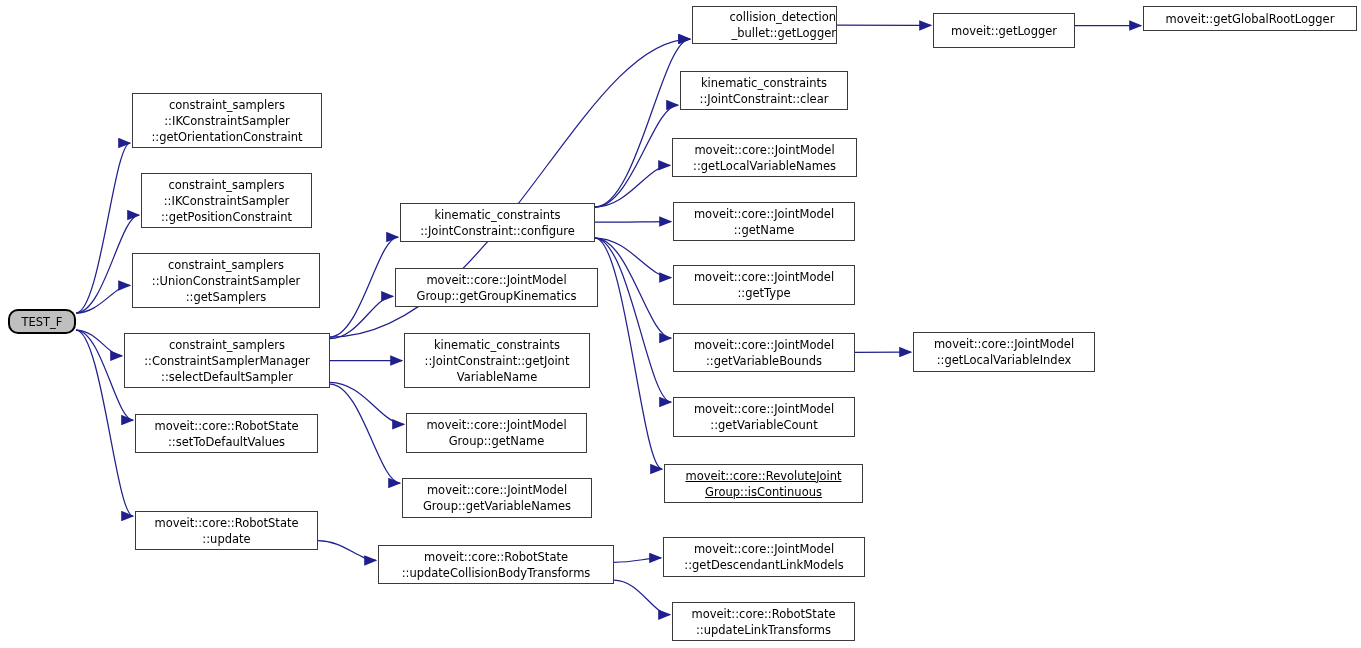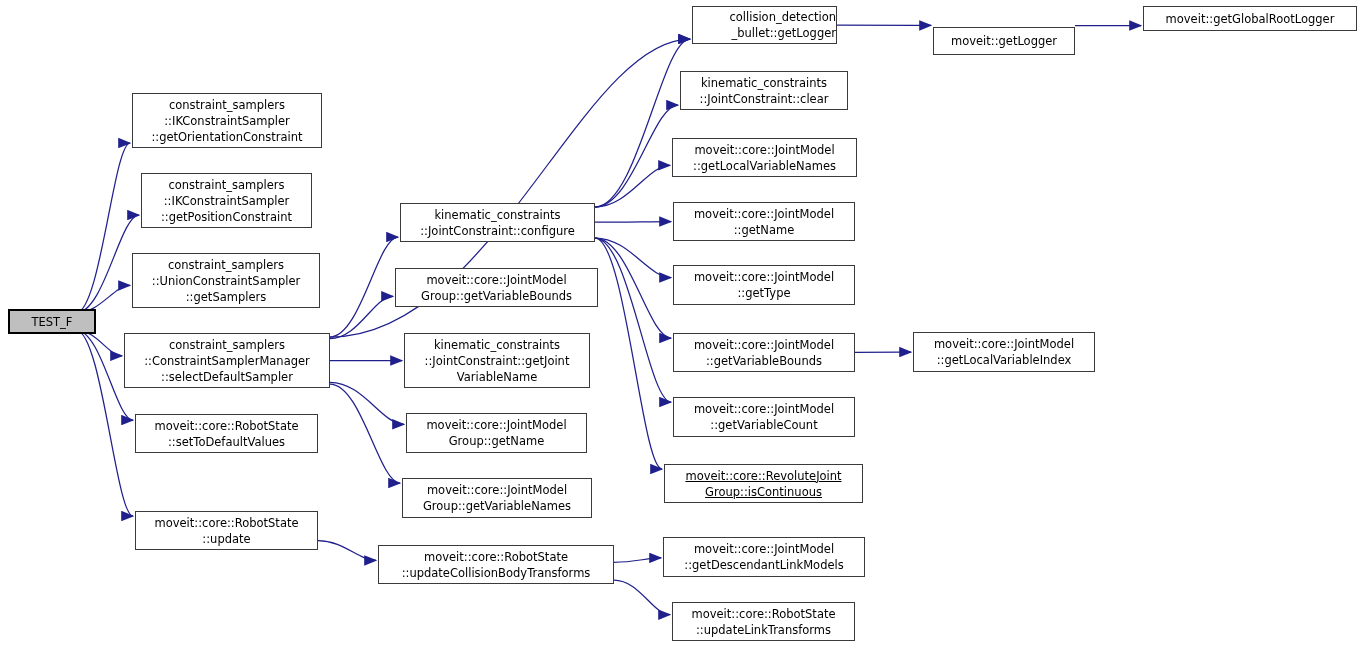--- a/index.html
+++ b/index.html
@@ -69,21 +69,21 @@
       <path d="M595,238 C629.2,238 648.2,402 671,402" class="edge" marker-end="url(#arrow)"></path>
       <path d="M595,238 C625.15,238 641.9,469 662,469" class="edge" marker-end="url(#arrow)"></path>
       <path d="M855,352.35 C880.2,352.35 894.2,352.06 911,352.06" class="edge" marker-end="url(#arrow)"></path>
       <path d="M837,25.15 C879.3,25.15 902.8,25.44 931,25.44" class="edge" marker-end="url(#arrow)"></path>
       <path d="M1075,25.5 C1104.7,25.5 1121.2,25.5 1141,25.5" class="edge" marker-end="url(#arrow)"></path>
       <path d="M318,540.7 C344.1,540.7 358.6,560.42 376,560.42" class="edge" marker-end="url(#arrow)"></path>
       <path d="M614,562.25 C635.15,562.25 646.9,557.9 661,557.9" class="edge" marker-end="url(#arrow)"></path>
       <path d="M614,580 C639.2,580 653.2,614.66 670,614.66" class="edge" marker-end="url(#arrow)"></path>
     </svg>
   <div id="nodes-layer">
-      <div class="node focus" style="left: 8px; top: 309px; width: 88px; height: 25px;">
+      <div class="node focus" style="left: 8px; top: 309px; width: 68px; height: 25px; border-radius: 10px;">
         <div>TEST_F</div>
       </div>
       <div class="node" style="left: 132px; top: 93px; width: 190px; height: 55px;">
         <div>constraint_samplers</div>
         <div>::IKConstraintSampler</div>
         <div>::getOrientationConstraint</div>
       </div>
       <div class="node" style="left: 141px; top: 173px; width: 171px; height: 55px;">
         <div>constraint_samplers</div>
         <div>::IKConstraintSampler</div>
@@ -106,21 +106,21 @@
       <div class="node" style="left: 135px; top: 511px; width: 183px; height: 39px;">
         <div>moveit::core::RobotState</div>
         <div>::update</div>
       </div>
       <div class="node" style="left: 400px; top: 203px; width: 195px; height: 39px;">
         <div>kinematic_constraints</div>
         <div>::JointConstraint::configure</div>
       </div>
       <div class="node" style="left: 395px; top: 268px; width: 203px; height: 39px;">
         <div>moveit::core::JointModel</div>
-        <div>Group::getVariableBounds</div>
+        <div>Group::getGroupKinematics</div>
       </div>
       <div class="node" style="left: 404px; top: 333px; width: 186px; height: 55px;">
         <div>kinematic_constraints</div>
         <div>::JointConstraint::getJoint</div>
         <div>VariableName</div>
       </div>
       <div class="node" style="left: 406px; top: 413px; width: 181px; height: 40px;">
         <div>moveit::core::JointModel</div>
         <div>Group::getName</div>
       </div>
@@ -161,21 +161,21 @@
         <div>::getVariableCount</div>
       </div>
       <div class="node" style="left: 664px; top: 464px; width: 199px; height: 39px; text-decoration: underline;">
         <div>moveit::core::RevoluteJoint</div>
         <div>Group::isContinuous</div>
       </div>
       <div class="node" style="left: 913px; top: 332px; width: 182px; height: 40px;">
         <div>moveit::core::JointModel</div>
         <div>::getLocalVariableIndex</div>
       </div>
-      <div class="node" style="left: 933px; top: 27px; width: 142px; height: 28px;">
+      <div class="node" style="left: 933px; top: 13px; width: 142px; height: 35px;">
         <div>moveit::getLogger</div>
       </div>
       <div class="node" style="left: 1143px; top: 6px; width: 214px; height: 25px;">
         <div>moveit::getGlobalRootLogger</div>
       </div>
       <div class="node" style="left: 663px; top: 537px; width: 202px; height: 40px;">
         <div>moveit::core::JointModel</div>
         <div>::getDescendantLinkModels</div>
       </div>
       <div class="node" style="left: 672px; top: 602px; width: 183px; height: 39px;">

